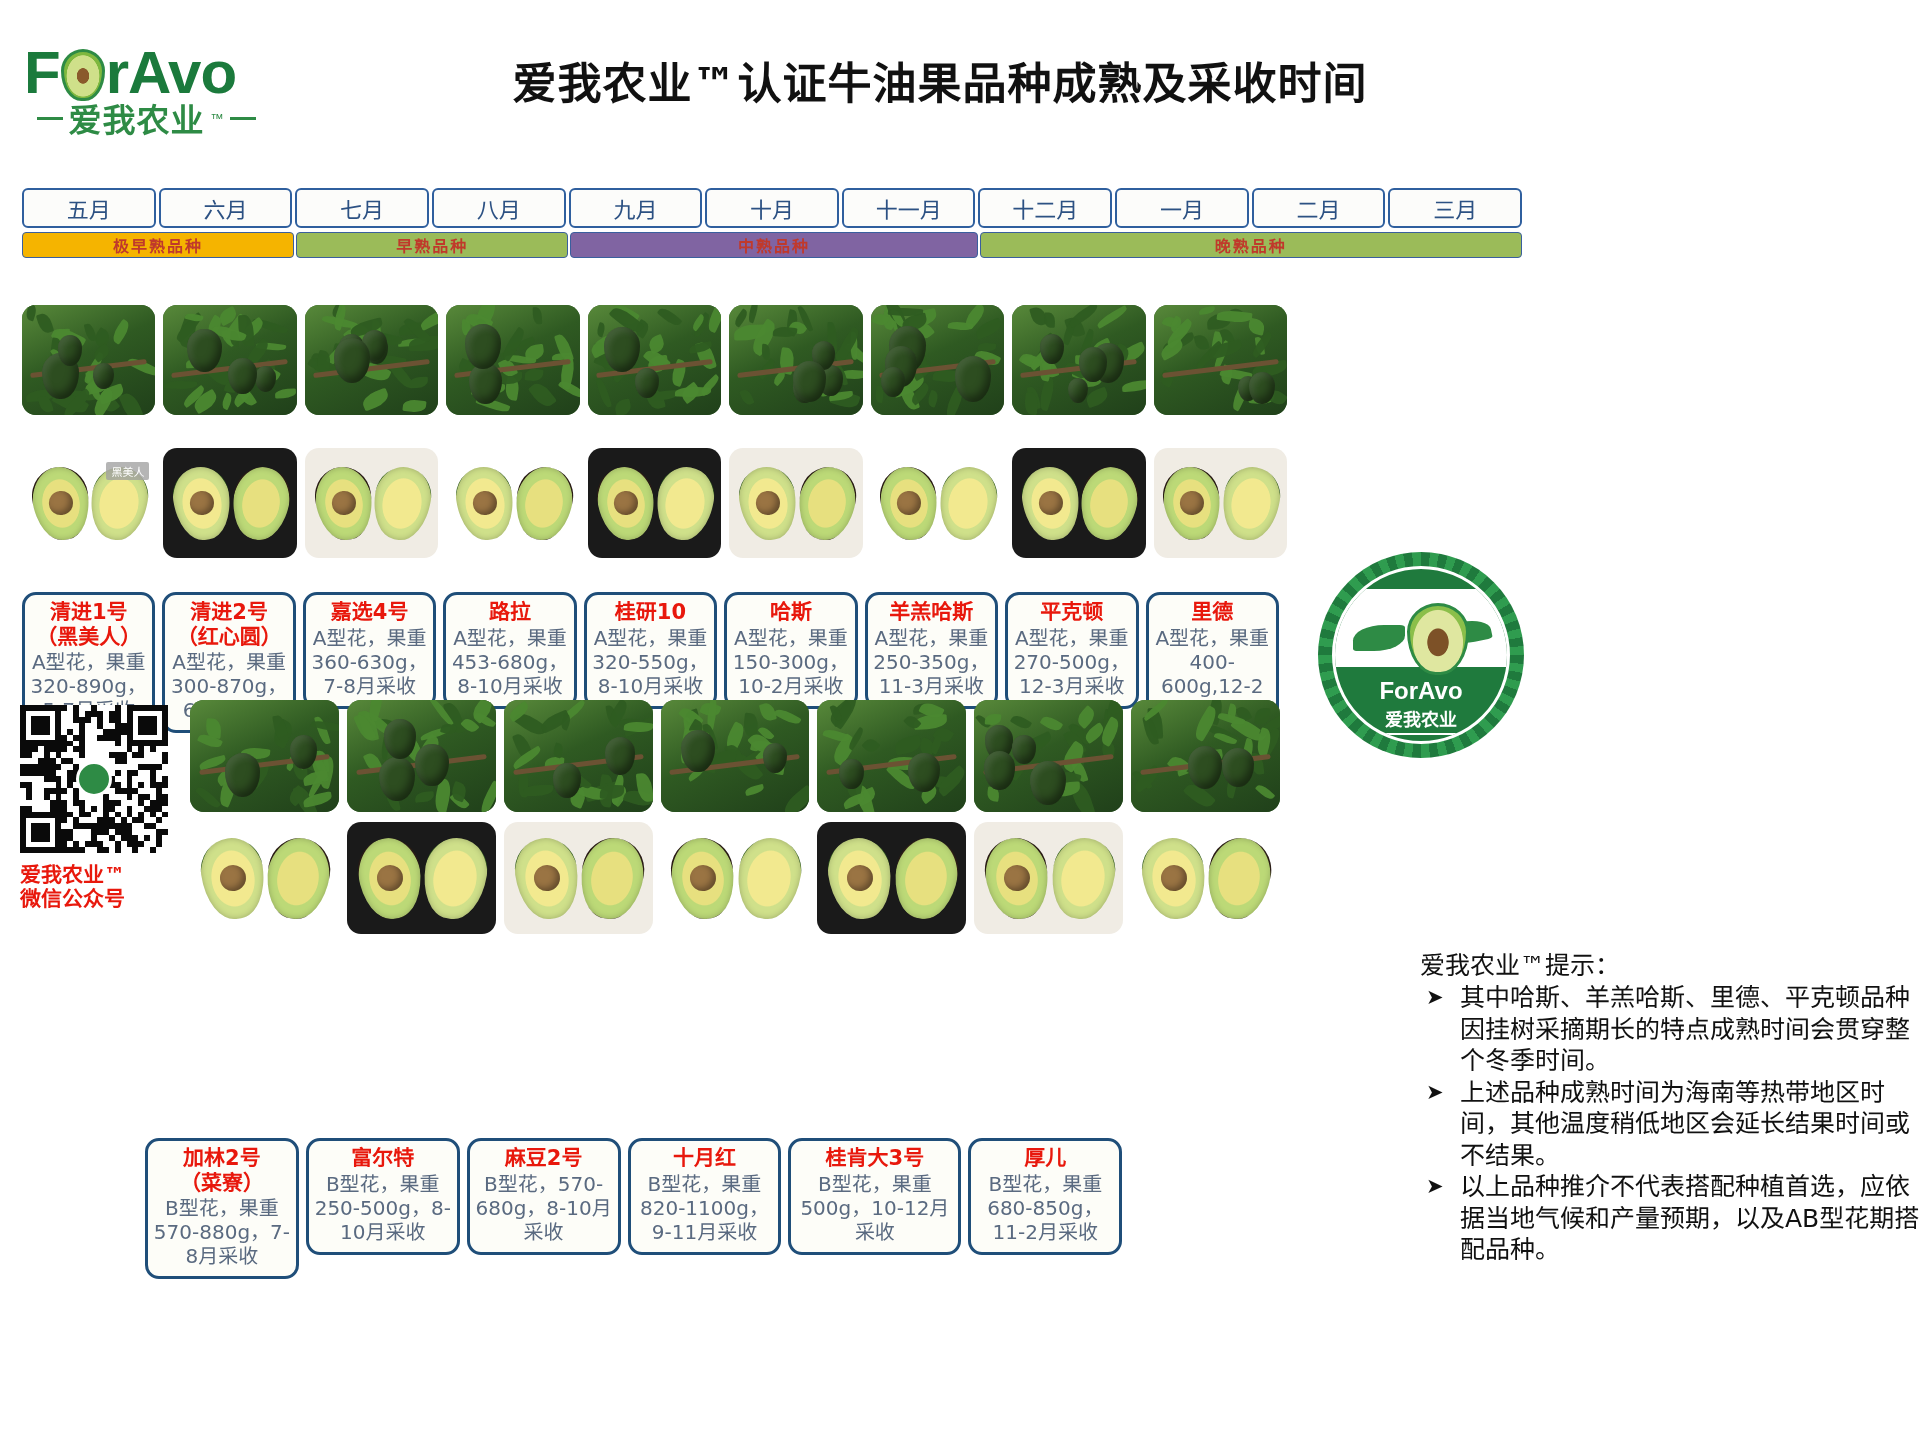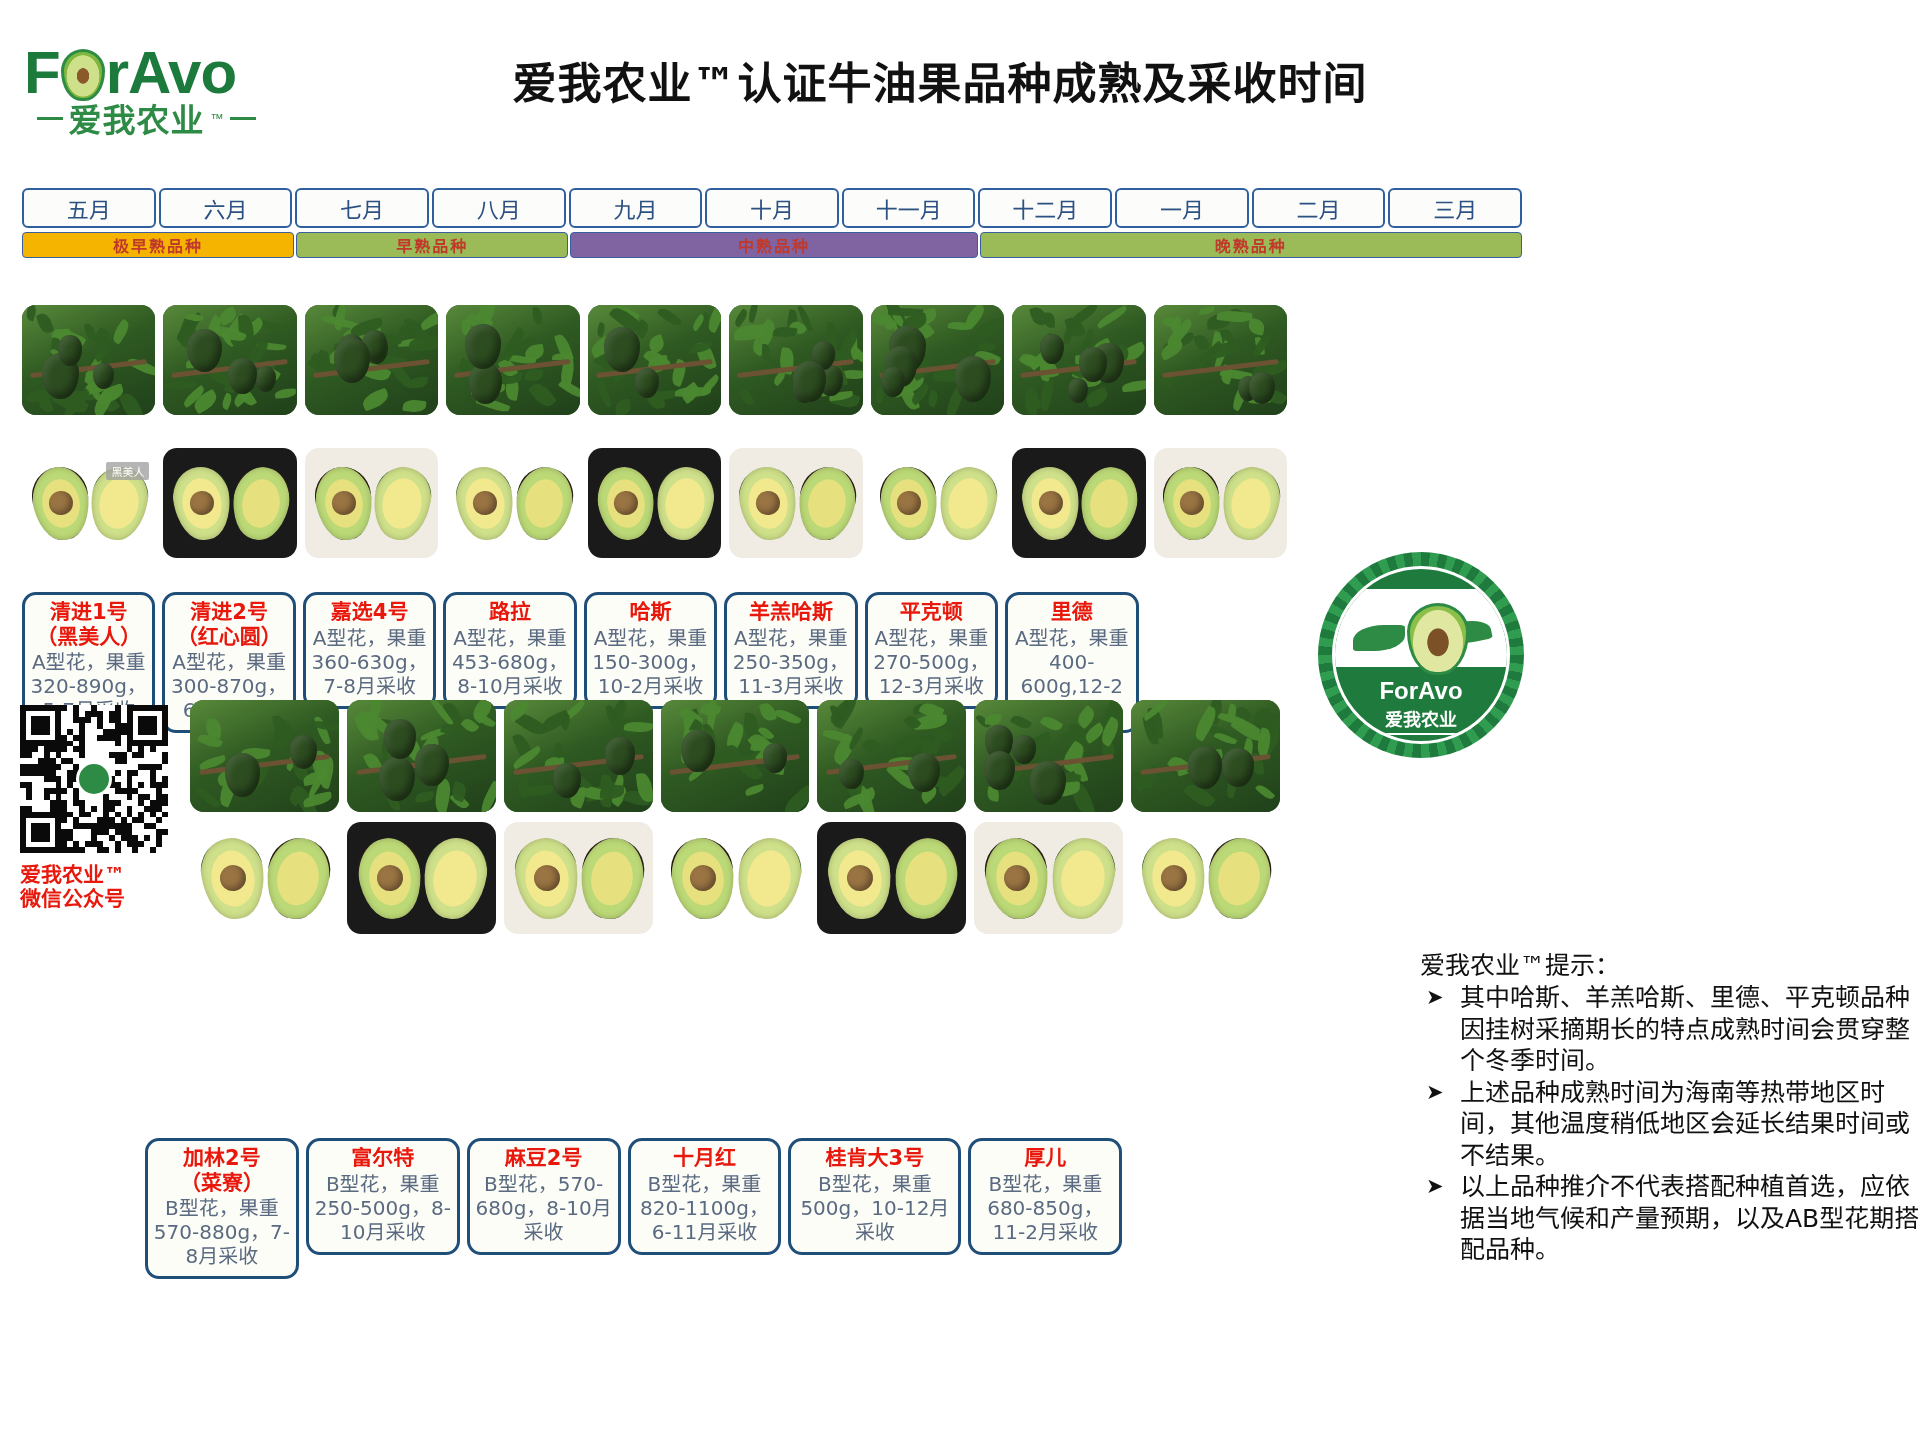--- a/index.html
+++ b/index.html
@@ -595,20 +595,24 @@
         <span class="vsub">（红心圆）</span>
         <div class="vdesc">A型花，果重300-870g，6-8月采收</div>
       </div>
       <div class="vcard" style="width: 133.444px;">
         <span class="vname">嘉选4号</span>
         <div class="vdesc">A型花，果重360-630g，7-8月采收</div>
       </div>
       <div class="vcard" style="width: 133.444px;">
         <span class="vname">路拉</span>
         <div class="vdesc">A型花，果重453-680g，8-10月采收</div>
+      </div>
+      <div class="vcard" style="width: 133.444px;">
+        <span class="vname">桂研10</span>
+        <div class="vdesc">A型花，果重320-550g，8-10月采收</div>
       </div>
       <div class="vcard" style="width: 133.444px;">
         <span class="vname">哈斯</span>
         <div class="vdesc">A型花，果重150-300g，10-2月采收</div>
       </div>
       <div class="vcard" style="width: 133.444px;">
         <span class="vname">羊羔哈斯</span>
         <div class="vdesc">A型花，果重250-350g，11-3月采收</div>
       </div>
       <div class="vcard" style="width: 133.444px;">
@@ -1182,21 +1186,21 @@
       <div class="vcard" style="width: 153.857px;">
         <span class="vname">富尔特</span>
         <div class="vdesc">B型花，果重250-500g，8-10月采收</div>
       </div>
       <div class="vcard" style="width: 153.857px;">
         <span class="vname">麻豆2号</span>
         <div class="vdesc">B型花，570-680g，8-10月采收</div>
       </div>
       <div class="vcard" style="width: 153.857px;">
         <span class="vname">十月红</span>
-        <div class="vdesc">B型花，果重820-1100g，6-11月采收</div>
+        <div class="vdesc">B型花，果重820-1100g，9-11月采收</div>
       </div>
       <div class="vcard" style="width: 173px;">
         <span class="vname">桂肯大3号</span>
         <div class="vdesc">B型花，果重500g，10-12月采收</div>
       </div>
       <div class="vcard" style="width: 153.857px;">
         <span class="vname">厚儿</span>
         <div class="vdesc">B型花，果重680-850g，11-2月采收</div>
       </div>
     </div>

